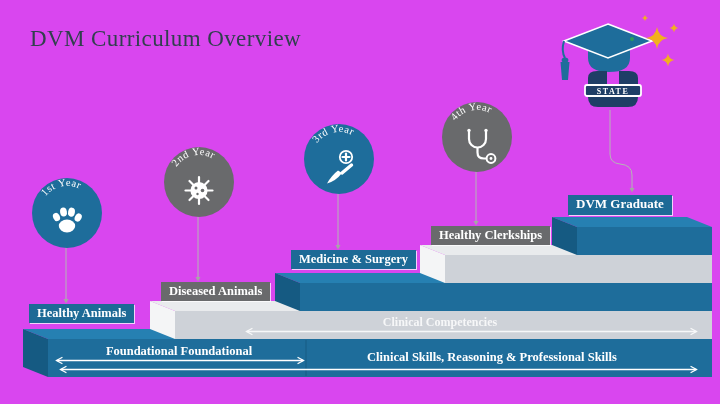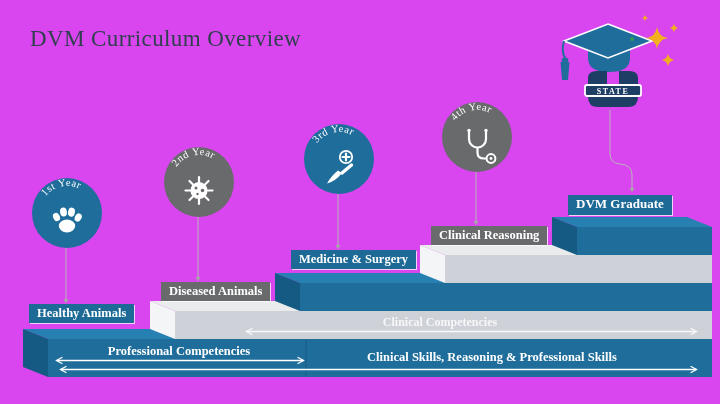--- a/index.html
+++ b/index.html
@@ -186,20 +186,20 @@
     <g transform="translate(32,57)">
       <path d="M9,0 H19 V14 H31 V0 H41 Q50,0 50,7 V26 Q50,36 40,36 H10 Q0,36 0,26 V7 Q0,0 9,0 Z" fill="#1f3e66"></path>
       <rect x="-3" y="14" width="56" height="11" rx="2" fill="#1f3e66" stroke="#ffffff" stroke-width="1.8"></rect>
       <text x="25" y="22.8" text-anchor="middle" fill="#ffffff" font-size="8" font-weight="bold" letter-spacing="1.5" font-family="Liberation Serif, DejaVu Serif, serif">STATE</text>
     </g>
   </svg>
 
   <div class="lbl blue" style="left:29px;top:304px">Healthy Animals</div>
   <div class="lbl blue" style="left:291px;top:250px">Medicine &amp; Surgery</div>
   <div class="lbl gray" style="left:161px;top:282px">Diseased Animals</div>
-  <div class="lbl gray" style="left:431px;top:226px">Clinical Reasoning</div>
+  <div class="lbl gray" style="left:431px;top:226px">Healthy Clerkships</div>
   <div class="lbl blue big" style="left:568px;top:195px">DVM Graduate</div>
 
-  <div class="band" style="left:179px;top:344px">Professional Competencies</div>
+  <div class="band" style="left:179px;top:344px">Foundational Foundational</div>
   <div class="band dim" style="left:440px;top:315px">Clinical Competencies</div>
   <div class="band" style="left:492px;top:350px">Clinical Skills, Reasoning &amp; Professional Skills</div>
 
 </div>
 
 </body></html>

